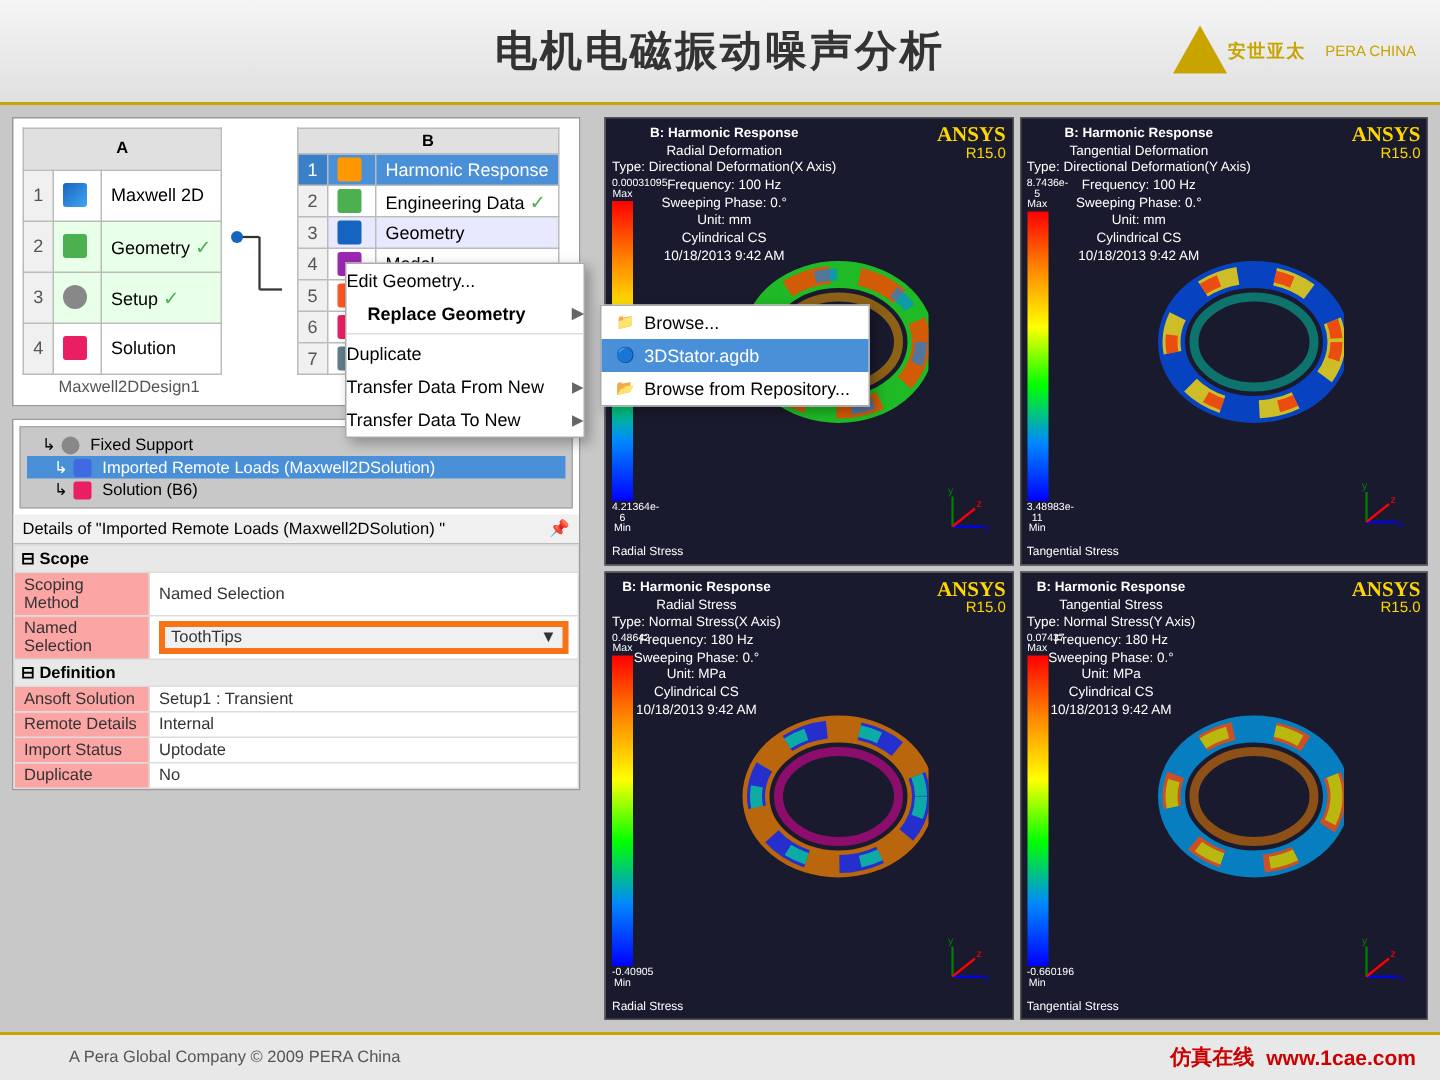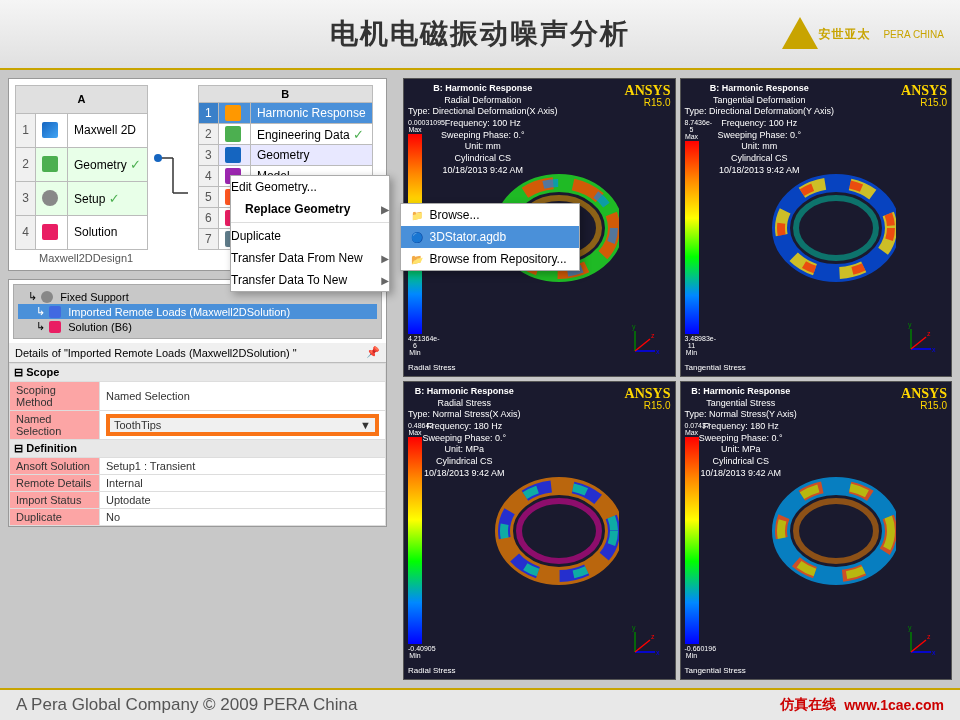--- a/index.html
+++ b/index.html
@@ -304,22 +304,23 @@
     #footer {
       background: #e8e8e8;
       height: 32px;
       border-top: 2px solid #c8a400;
       display: flex;
       align-items: center;
       justify-content: space-between;
       padding: 0 16px;
     }
     .footer-left {
-      font-size: 17px;
+      font-size: 11px;
       color: #555;
+      margin-left: 30px;
     }
     .footer-right {
       font-size: 14px;
       color: #c00;
       font-weight: bold;
     }
 
     
     .icon-maxwell { background: linear-gradient(135deg, #1565c0, #42a5f5); border-radius: 2px; }
     .icon-gear { background: #888; border-radius: 50%; }

